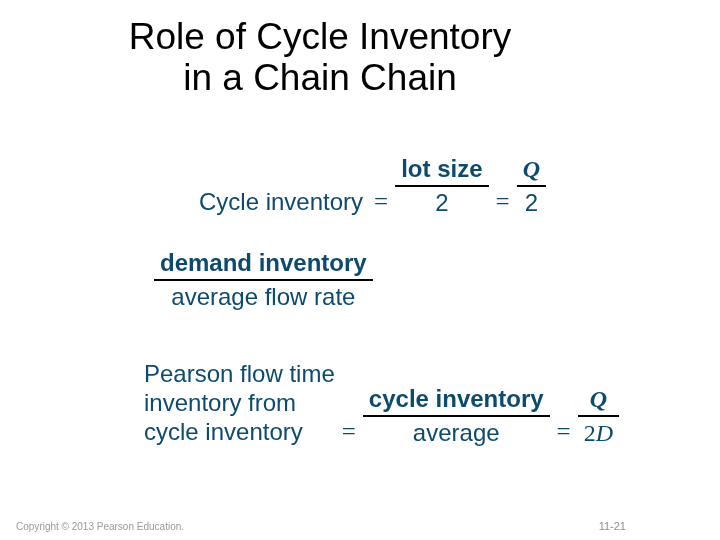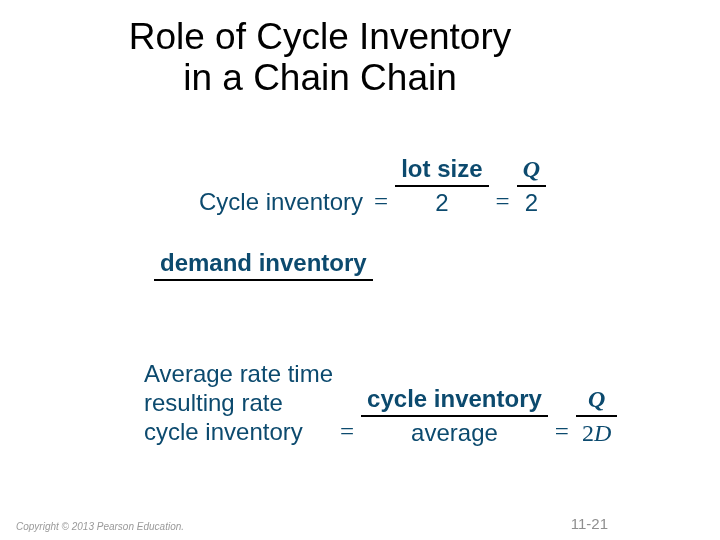--- a/index.html
+++ b/index.html
@@ -73,29 +73,28 @@
     display: flex;
     flex-direction: column;
     font-size: 24px;
     line-height: 29px;
   }
   .footer-copyright {
     position: absolute;
     left: 16px;
     bottom: 8px;
     font-size: 10px;
-    font-style: italic;
     color: #9a9a9a;
     margin-top: 44px;
   }
   .footer-page {
     position: absolute;
-    right: 32px;
+    right: 14px;
     bottom: 8px;
-    font-size: 15px;
+    font-size: 11px;
     color: #8f8f8f;
   }
   
   .row-1 { left: 199px; top: 156px; }
   .row-2 { left: 154px; top: 250px; }
   .row-3 { left: 144px; top: 359px; }
 </style>
 </head>
 <body>
 
@@ -119,27 +118,28 @@
       <span class="num mvar">Q</span>
       <span class="bar"></span>
       <span class="den">2</span>
     </span>
   </div>
 
   <div class="formula-row row-2">
     <span class="frac">
       <span class="num">demand inventory</span>
       <span class="bar"></span>
+      <span class="den">average flow rate</span>
     </span>
   </div>
 
   <div class="formula-row row-3">
     <span class="label-block">
-      <span>Average rate time</span>
-      <span>resulting rate</span>
+      <span>Pearson flow time</span>
+      <span>inventory from</span>
       <span>cycle inventory</span>
     </span>
     <span class="meq">=</span>
     <span class="frac">
       <span class="num">cycle inventory</span>
       <span class="bar"></span>
       <span class="den">average</span>
     </span>
     <span class="meq">=</span>
     <span class="frac">

